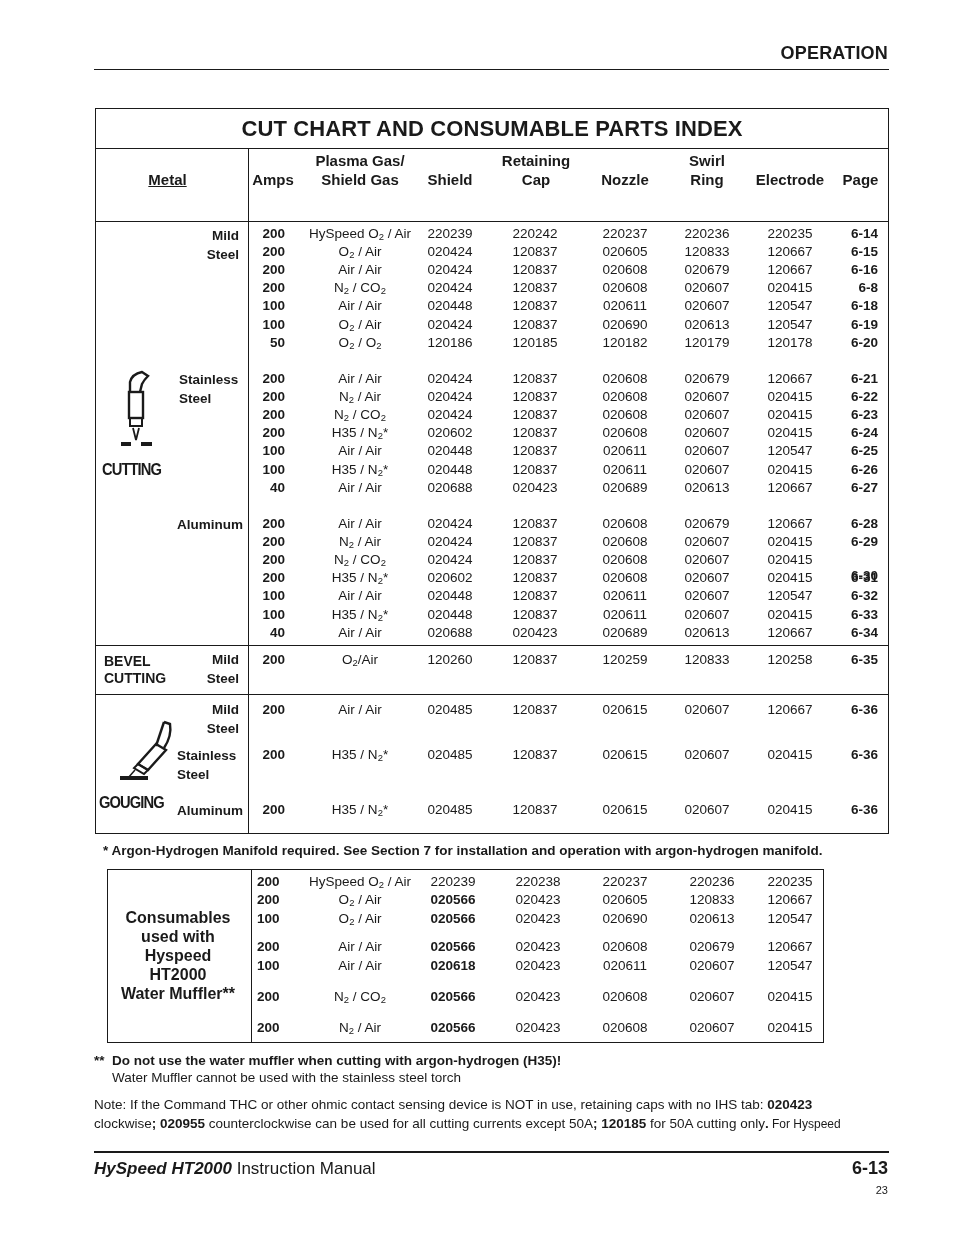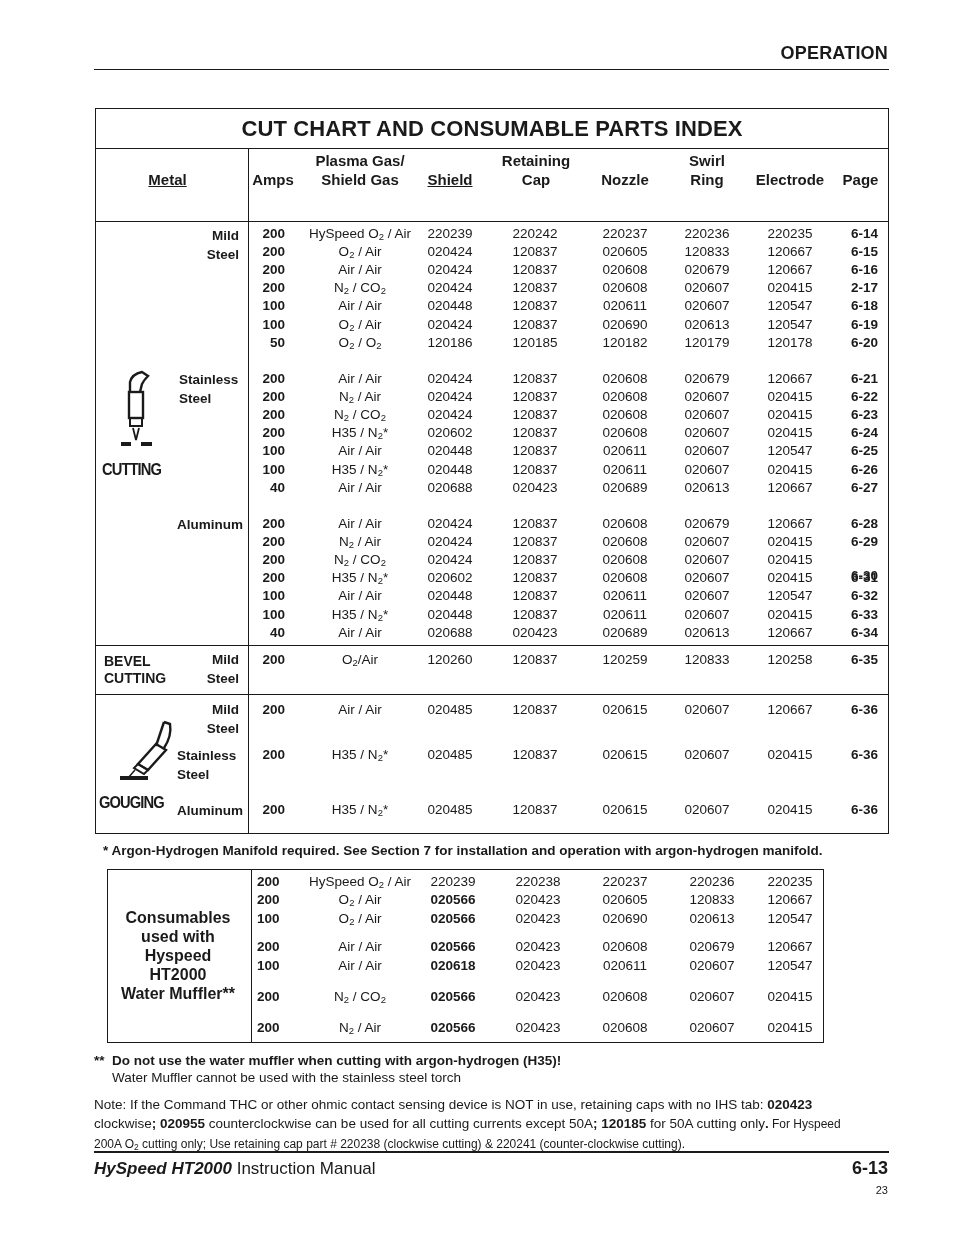--- a/index.html
+++ b/index.html
@@ -54,21 +54,21 @@
 <div class="abs hline" style="left:95px;top:694px;width:794px;"></div>
 
 <div class="abs vline" style="left:248px;top:148px;height:686px;"></div>
 
 <div class="abs colhead" style="left:100px;top:170px;width:135px;text-decoration:underline;">Metal</div>
 <div class="abs colhead" style="left:250px;top:170px;width:46px;">Amps</div>
 <div class="abs colhead" style="left:295px;top:151px;width:130px;">
   <div>Plasma Gas/</div>
   <div>Shield Gas</div>
 </div>
-<div class="abs colhead" style="left:415px;top:170px;width:70px;text-decoration:underline;">Shield</div>
+<div class="abs colhead" style="left:415px;top:170px;width:70px;">Shield</div>
 <div class="abs colhead" style="left:500px;top:151px;width:72px;">
   <div>Retaining</div>
   <div>Cap</div>
 </div>
 <div class="abs colhead" style="left:590px;top:170px;width:70px;">Nozzle</div>
 <div class="abs colhead" style="left:672px;top:151px;width:70px;">
   <div>Swirl</div>
   <div>Ring</div>
 </div>
 <div class="abs colhead" style="left:750px;top:170px;width:80px;">Electrode</div>
@@ -126,21 +126,21 @@
       <div class="abs cell page" style="left: 838px; top: 261px;">6-16</div>
     </div>
     <div>
       <div class="abs cell amps" style="left: 255px; top: 279px;">200</div>
       <div class="abs cell gas" style="left: 295px; top: 279px;">N<sub>2</sub> / CO<sub>2</sub></div>
       <div class="abs cell num" style="left: 415px; top: 279px;">020424</div>
       <div class="abs cell num" style="left: 500px; top: 279px;">120837</div>
       <div class="abs cell num" style="left: 590px; top: 279px;">020608</div>
       <div class="abs cell num" style="left: 672px; top: 279px;">020607</div>
       <div class="abs cell num" style="left: 755px; top: 279px;">020415</div>
-      <div class="abs cell page" style="left: 838px; top: 279px;">2-17</div>
+      <div class="abs cell page" style="left: 838px; top: 279px;">6-8</div>
     </div>
     <div>
       <div class="abs cell amps" style="left: 255px; top: 297px;">100</div>
       <div class="abs cell gas" style="left: 295px; top: 297px;">Air / Air</div>
       <div class="abs cell num" style="left: 415px; top: 297px;">020448</div>
       <div class="abs cell num" style="left: 500px; top: 297px;">120837</div>
       <div class="abs cell num" style="left: 590px; top: 297px;">020611</div>
       <div class="abs cell num" style="left: 672px; top: 297px;">020607</div>
       <div class="abs cell num" style="left: 755px; top: 297px;">120547</div>
       <div class="abs cell page" style="left: 838px; top: 297px;">6-18</div>
@@ -461,21 +461,20 @@
 
 <div class="abs note" style="left:94px;top:1051px;">
   <span style="font-weight:bold;">**</span>&nbsp;
   <span style="font-weight:bold;">Do not use the water muffler when cutting with argon-hydrogen (H35)!</span>
 </div>
 <div class="abs note" style="left:112px;top:1068px;">Water Muffler cannot be used with the stainless steel torch</div>
 
 <div class="abs note" style="left:94px;top:1095px;width:800px;">
   <span>Note: If the Command THC or other ohmic contact sensing device is NOT in use, retaining caps with no IHS tab: </span><b>020423</b><br>
   <span>clockwise</span><b>; 020955</b><span> counterclockwise can be used for all cutting currents except 50A</span><b>; 120185</b><span> for 50A cutting only</span><b>.</b><span class="note-small"> For Hyspeed</span><br>
-  <span class="note-small"><span>200A O</span><sub>2</sub><span> cutting only; Use retaining cap part # 220238 (clockwise cutting) &amp; 220241 (counter-clockwise cutting).</span></span>
 </div>
 
 <div class="abs footer-rule"></div>
 <div class="abs footer-brand">
   <span class="brand">HySpeed HT2000</span>
   <span>Instruction Manual</span>
 </div>
 <div class="abs footer-page">6-13</div>
 <div class="abs footer-num">23</div>
 

